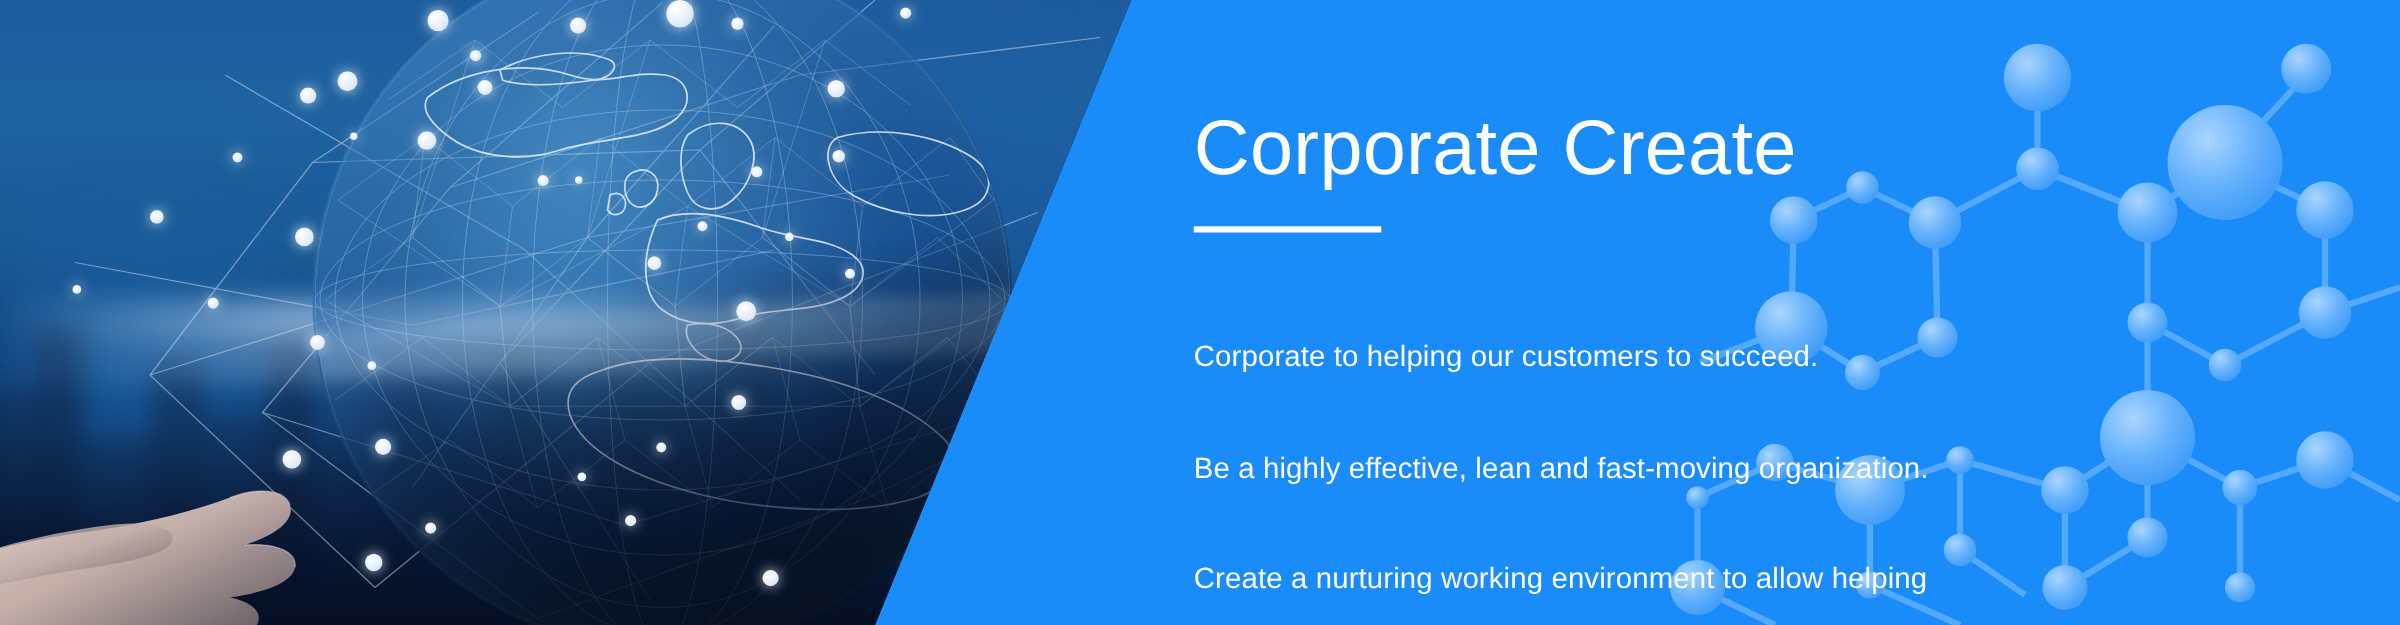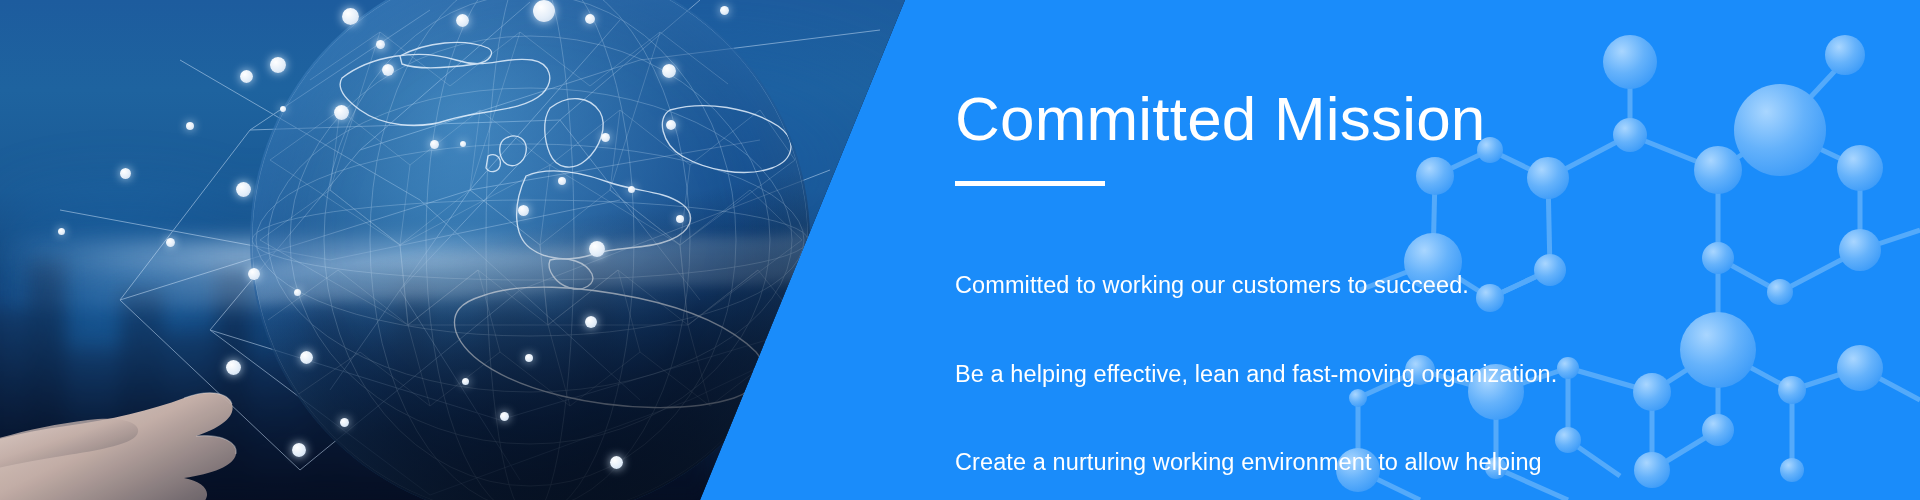--- a/index.html
+++ b/index.html
@@ -386,23 +386,23 @@
       <circle cx="58" cy="398" r="9" fill="url(#sph)"></circle>
       <circle cx="58" cy="470" r="22" fill="url(#sph)"></circle>
       <circle cx="196" cy="468" r="11" fill="url(#sph)"></circle>
       <circle cx="268" cy="440" r="13" fill="url(#sph)"></circle>
       <circle cx="352" cy="470" r="18" fill="url(#sph)"></circle>
       <circle cx="492" cy="470" r="12" fill="url(#sph)"></circle>
     </g>
   </svg>
 
   <div id="copy">
-    <div id="page-title">Committed Mission</div>
+    <div id="page-title">Corporate Create</div>
     <div id="title-rule"></div>
     <div id="mission-lines">
-      <span class="line">Committed to working our customers to succeed.</span>
-      <span class="line">Be a helping effective, lean and fast-moving organization.</span>
+      <span class="line">Corporate to helping our customers to succeed.</span>
+      <span class="line">Be a highly effective, lean and fast-moving organization.</span>
       <span class="line">Create a nurturing working environment to allow helping</span>
       
     </div>
   </div>
 
 </div>
 
 </body></html>

